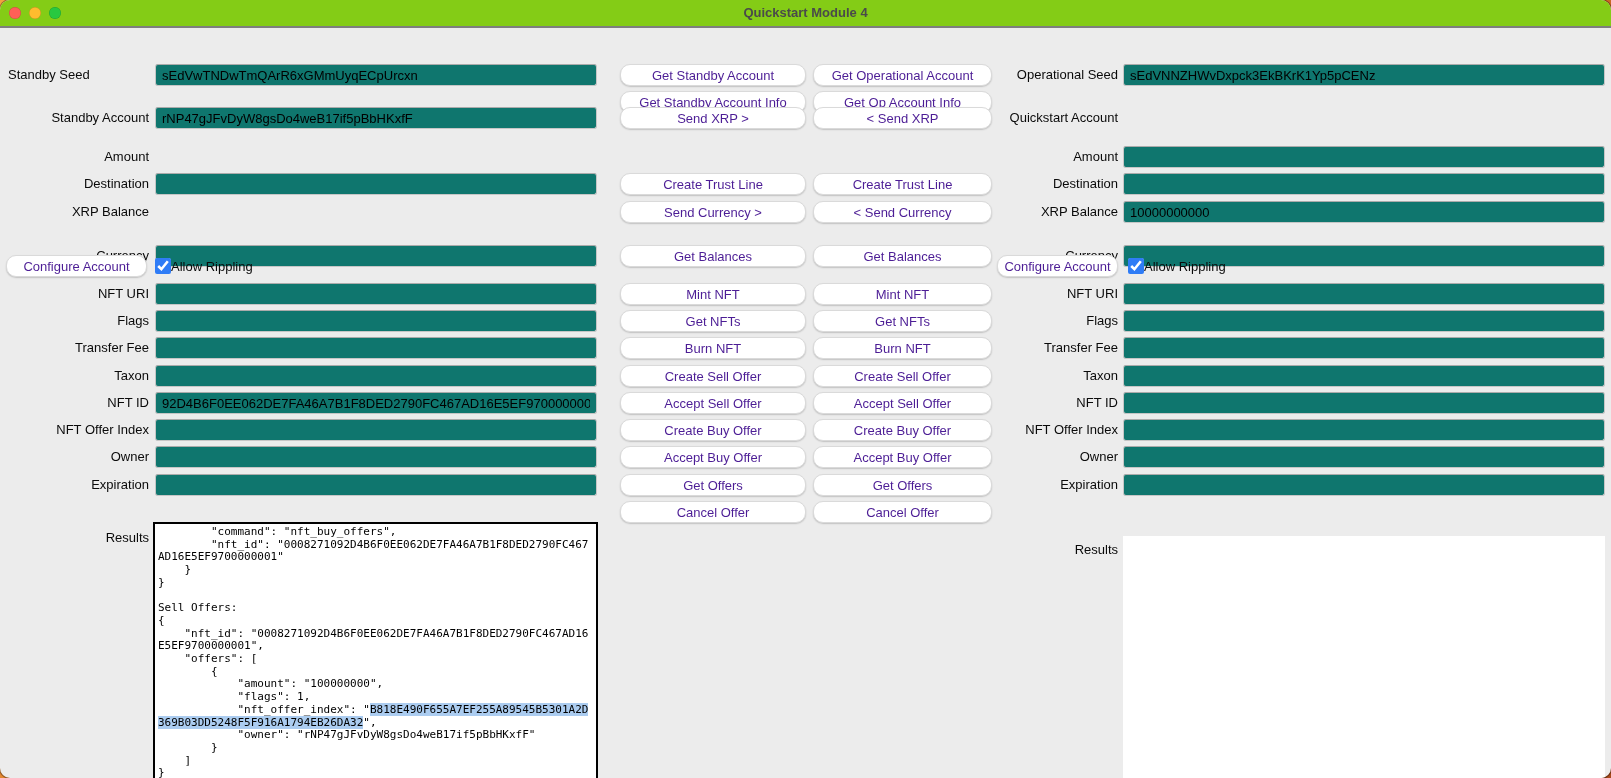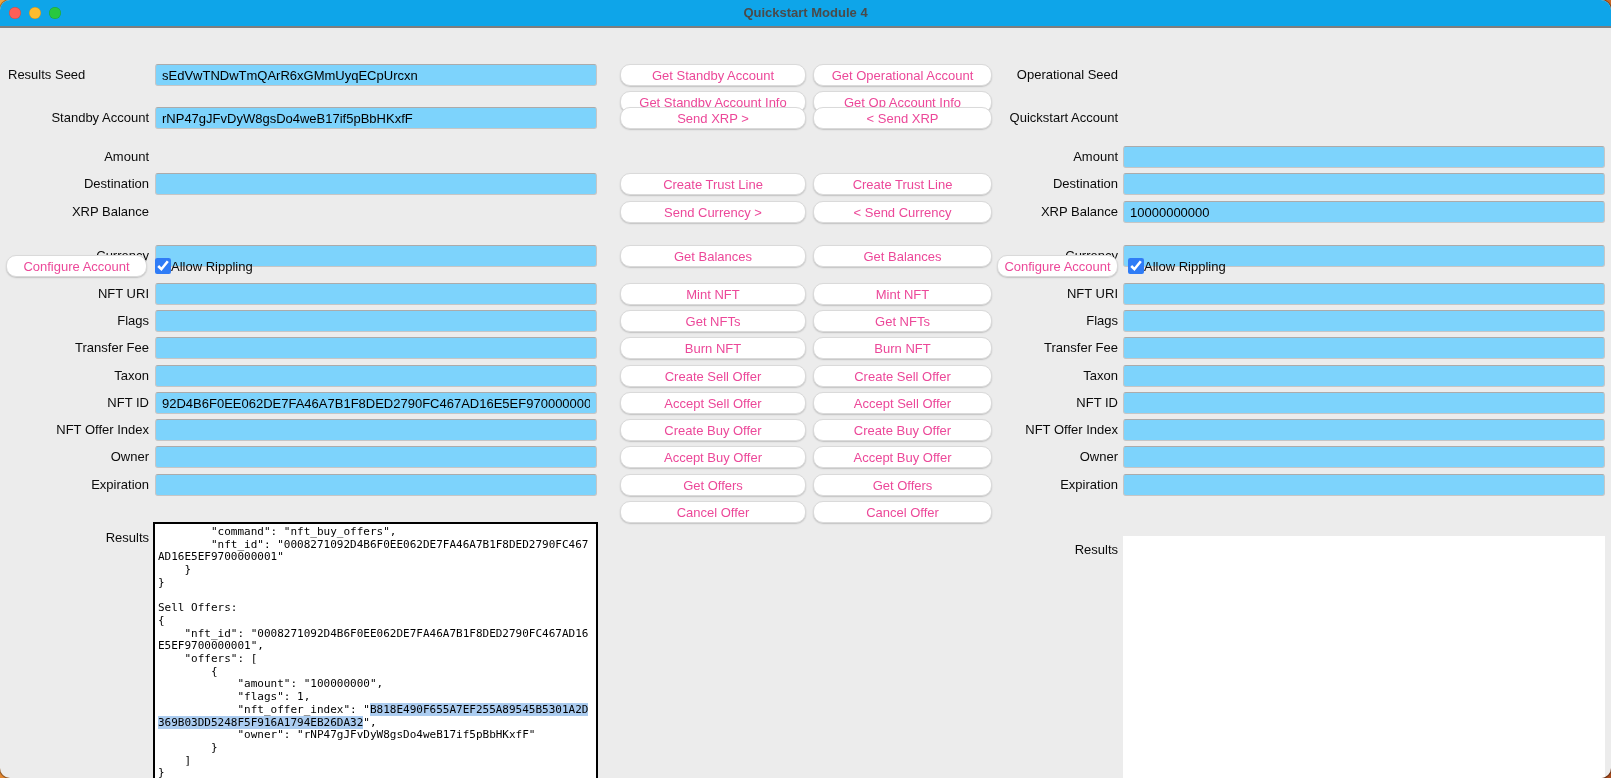--- a/index.html
+++ b/index.html
@@ -1,41 +1,41 @@
 <!DOCTYPE html>
 <html><head>
 <meta charset="utf-8">
 <style>
   * { margin:0; padding:0; box-sizing:border-box; }
   html,body { width:1611px; height:778px; font-family:"Liberation Sans", sans-serif; }
   .desktop { position:relative; width:1611px; height:778px;
              background:linear-gradient(135deg,#f3a43e 0%,#d97428 55%,#a8491a 100%); }
   .window { position:absolute; inset:0; border-radius:10px; overflow:hidden;
             background:#ececec; box-shadow:0 0 0 1px rgba(0,0,0,0.35); }
-  .titlebar { position:absolute; top:0; left:0; right:0; height:28px; background:#0ea5e9;
+  .titlebar { position:absolute; top:0; left:0; right:0; height:28px; background:#84cc16;
               border-bottom:2px solid #7e7e7e; }
   .lights { position:absolute; left:9px; top:7px; display:flex; gap:8px; }
   .light { width:12px; height:12px; border-radius:50%; display:inline-block;
            box-shadow:inset 0 0 0 0.5px rgba(0,0,0,0.2); }
   .title { position:absolute; left:0; right:0; top:0; height:26px; line-height:26px;
            text-align:center; font-size:13px; font-weight:bold; color:#4a4a4a; }
   .body { position:absolute; top:28px; left:0; right:0; bottom:0; }
   .row { position:absolute; left:0; right:0; height:22px; }
   .lab { position:absolute; left:0; width:149px; text-align:right; font-size:13px;
          color:#0a0a0a; line-height:22px; white-space:nowrap; }
   .lab.lab-left { text-align:left; padding-left:8px; }
   .lab-r { position:absolute; left:960px; width:158px; text-align:right; font-size:13px;
            color:#0a0a0a; line-height:22px; white-space:nowrap; }
-  input[type=text] { height:22px; background:#7dd3fc; border:1px solid #c6c6c6;
+  input[type=text] { height:22px; background:#0f766e; border:1px solid #c6c6c6;
            border-top-color:#ababab; border-radius:3px; font-size:13px; color:#000;
            padding:0 6px; font-family:"Liberation Sans", sans-serif; outline:none; }
   .fld-l { position:absolute; left:155px; width:442px; }
   .fld-r { position:absolute; left:1123px; width:482px; }
   .btn { height:22px; background:#fff; border:1px solid #dadada; border-radius:10px;
-         font-size:13px; color:#ec4899; font-family:"Liberation Sans", sans-serif;
+         font-size:13px; color:#4c1d95; font-family:"Liberation Sans", sans-serif;
          box-shadow:0 1px 1.5px rgba(0,0,0,0.18); cursor:default; }
   .btn-a { position:absolute; left:620px; width:186px; }
   .btn-b { position:absolute; left:813px; width:179px; }
   .cfg-l { position:absolute; left:6px; width:141px; }
   .cfg-r { position:absolute; left:997px; width:121px; }
   .chk { position:absolute; height:22px; display:flex; align-items:center; gap:0;
          font-size:13px; color:#0a0a0a; }
   .chk-l { left:155px; } .chk-r { left:1128px; }
   .chk input { width:16px; height:16px; accent-color:#2f7cf6; }
   .res-lab-l { position:absolute; top:499px; }
@@ -57,25 +57,26 @@
     <div class="lights">
       <span class="light" style="background:#ff5f57"></span>
       <span class="light" style="background:#febc2e"></span>
       <span class="light" style="background:#28c840"></span>
     </div>
     <div class="title">Quickstart Module 4</div>
   </div>
   <div class="body">
 
     <div class="row" style="top:36px">
-      <div class="lab lab-left">Results Seed</div>
+      <div class="lab lab-left">Standby Seed</div>
       <input type="text" class="fld-l" value="sEdVwTNDwTmQArR6xGMmUyqECpUrcxn" style="">
       <button class="btn btn-a">Get Standby Account</button>
       <button class="btn btn-b">Get Operational Account</button>
       <div class="lab-r">Operational Seed</div>
+      <input type="text" class="fld-r" value="sEdVNNZHWvDxpck3EkBKrK1Yp5pCENz" style="">
     </div>
 
     <div class="row" style="top:63px">
       <button class="btn btn-a">Get Standby Account Info</button>
       <button class="btn btn-b">Get Op Account Info</button>
     </div>
 
     <div class="row" style="top:79px">
       <div class="lab">Standby Account</div>
       <input type="text" class="fld-l" value="rNP47gJFvDyW8gsDo4weB17if5pBbHKxfF" style="">

